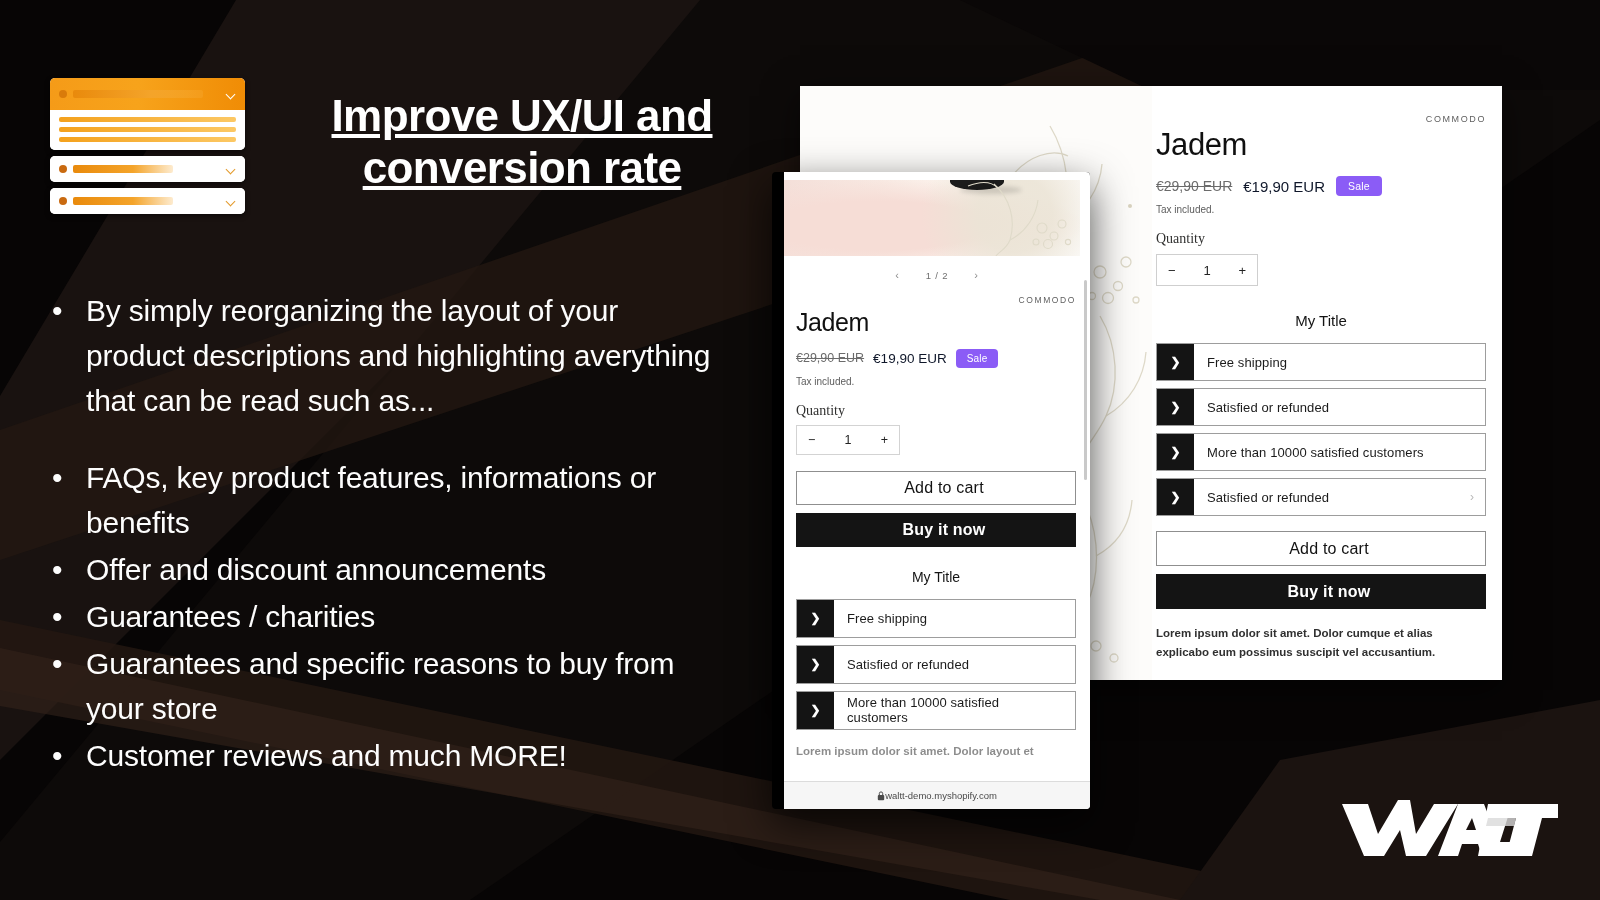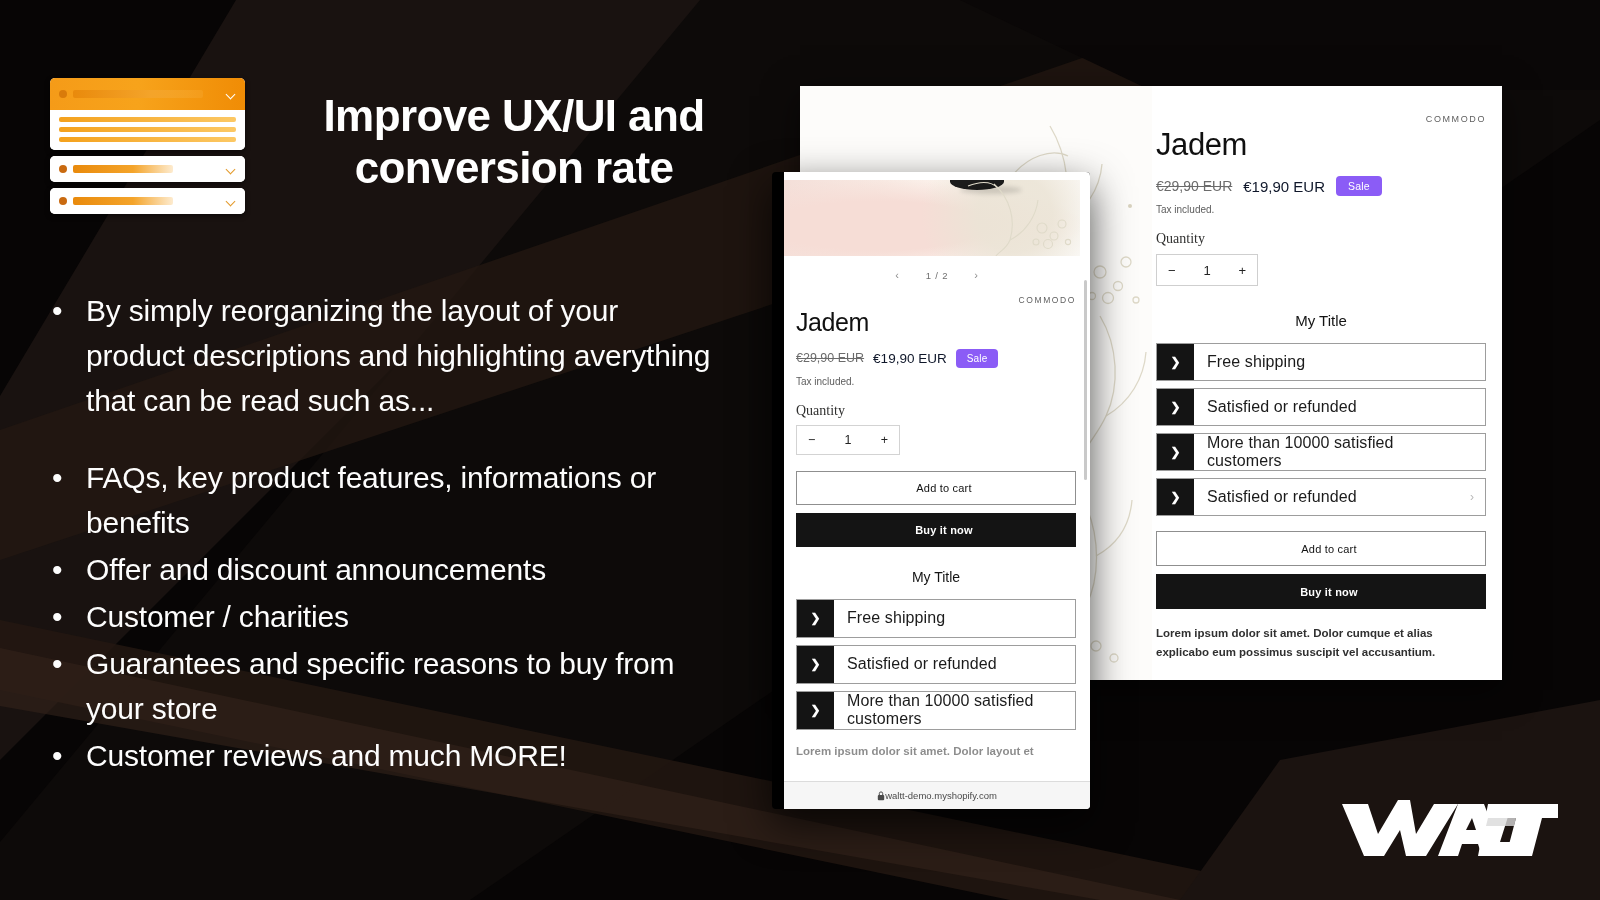--- a/index.html
+++ b/index.html
@@ -44,23 +44,23 @@
   .w-head.plain .w-chev::after { border-color:#e39a2a; }
   .w-body { padding:7px 9px 8px; background:#fff; }
   .w-line {
     height:5px; border-radius:2px; margin-bottom:5px;
     background:linear-gradient(90deg,#f4a11c,#fcc864);
   }
   .w-line:last-child { margin-bottom:0; }
 
   
   #headline {
-    position:absolute; left:264px; top:90px; width:500px;
+    position:absolute; left:272px; top:90px; width:500px;
     color:#fff; font-weight:700; font-size:44px; line-height:1.18;
-    letter-spacing:-.6px; text-align:center;
+    letter-spacing:-.6px; text-align:center;text-decoration:underline;
   }
 
   
   #bullets { position:absolute; left:52px; top:288px; width:660px; color:#fff; }
   .b-group { list-style:none; }
   .b-item {
     display:flex; font-size:30px; line-height:1.5;
     letter-spacing:-.2px; color:#fdfdfd; margin-bottom:2px;
   }
   .b-dot { flex:0 0 34px; font-size:30px; line-height:1.5; }
@@ -112,30 +112,30 @@
   .acc-row {
     display:flex; height:38px; margin-bottom:7px;
     border:1px solid #9d9d9d; background:#fff; align-items:stretch;
   }
   .acc-ic {
     flex:0 0 37px; background:#141414; color:#fff;
     display:flex; align-items:center; justify-content:center; font-size:12px; font-weight:700;
   }
   .acc-lbl {
     flex:1; display:flex; align-items:center; padding:0 13px;
-    font-size:16px; color:#1b1b1b; letter-spacing:.1px;
+    font-size:13px; color:#1b1b1b; letter-spacing:.1px;
   }
   .acc-end {
     flex:0 0 26px; display:flex; align-items:center; justify-content:center;
     font-size:12px; color:#b9b9b9;
   }
 
   .btn {
     height:35px; display:flex; align-items:center; justify-content:center;
-    font-size:11px; letter-spacing:.2px; margin-top:8px;padding-left:16px;
+    font-size:16px; letter-spacing:.2px; margin-top:8px;padding-left:16px;
   }
   .btn-outline { border:1px solid #8f8f8f; background:#fff; color:#121212; }
   .btn-solid { background:#141414; color:#fff; font-weight:700; }
 
   .lorem {
     margin-top:15px; font-size:11.5px; line-height:1.65; color:#303030;font-weight:bold;
   }
 
   
   #mobile {
@@ -254,21 +254,21 @@
       <li class="b-item">
         <span class="b-dot">•</span>
         <span class="b-text">FAQs, key product features, informations or benefits</span>
       </li>
       <li class="b-item">
         <span class="b-dot">•</span>
         <span class="b-text">Offer and discount announcements</span>
       </li>
       <li class="b-item">
         <span class="b-dot">•</span>
-        <span class="b-text">Customer / charities</span>
+        <span class="b-text">Guarantees / charities</span>
       </li>
       <li class="b-item">
         <span class="b-dot">•</span>
         <span class="b-text">Guarantees and specific reasons to buy from your store</span>
       </li>
       <li class="b-item">
         <span class="b-dot">•</span>
         <span class="b-text">Customer reviews and much MORE!</span>
       </li>
     </ul>

